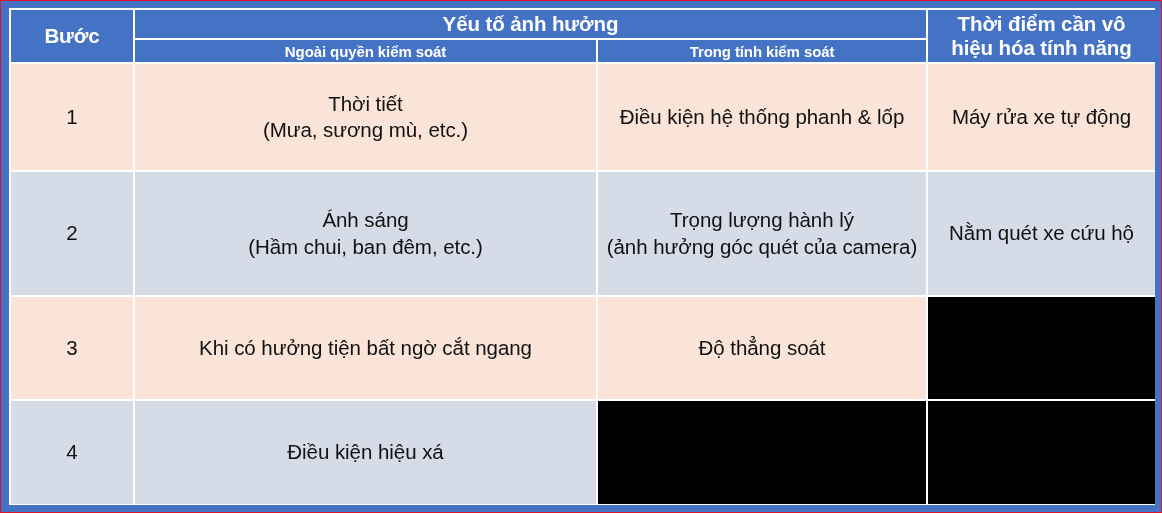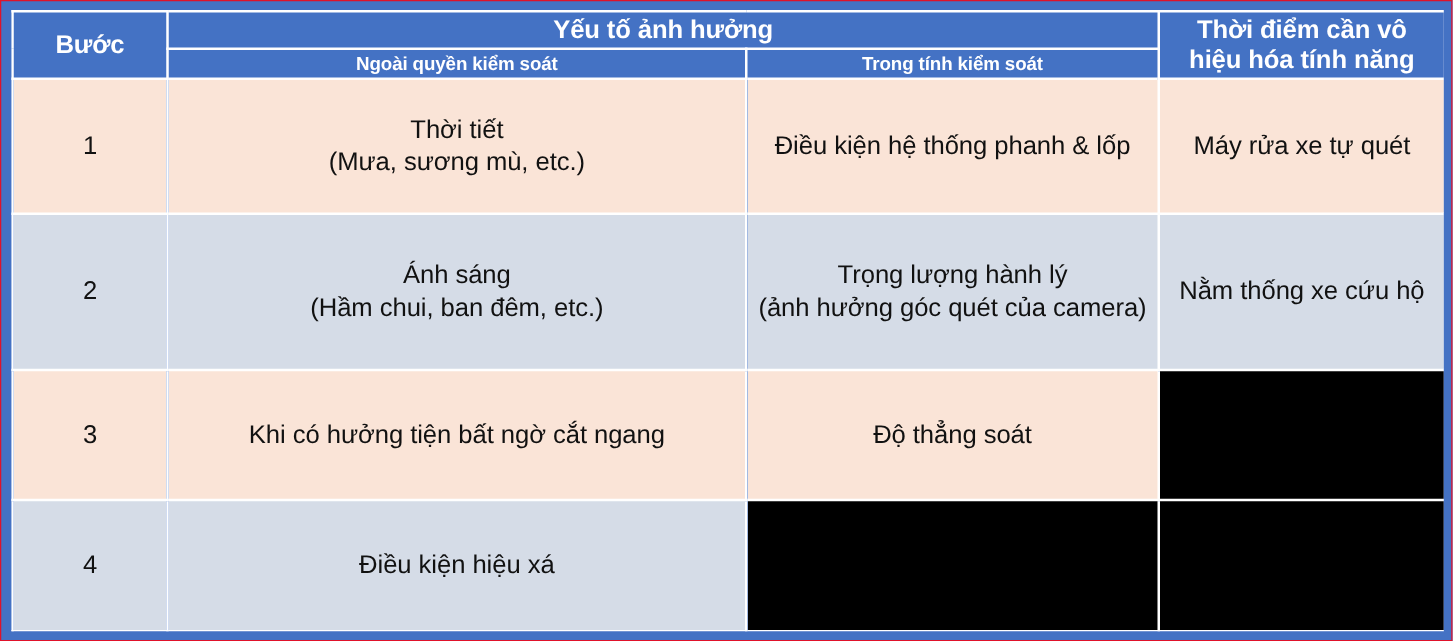--- a/index.html
+++ b/index.html
@@ -116,35 +116,35 @@
             <td class="step-cell">
               <span class="cell-text">1</span>
             </td>
             <td>
               <span class="cell-text">Thời tiết<br>(Mưa, sương mù, etc.)</span>
             </td>
             <td>
               <span class="cell-text">Điều kiện hệ thống phanh &amp; lốp</span>
             </td>
             <td>
-              <span class="cell-text">Máy rửa xe tự quét</span>
+              <span class="cell-text">Máy rửa xe tự động</span>
             </td>
           </tr>
           <tr class="row-blue" style="height: 113px;">
             <td class="step-cell">
               <span class="cell-text">2</span>
             </td>
             <td>
               <span class="cell-text">Ánh sáng<br>(Hầm chui, ban đêm, etc.)</span>
             </td>
             <td>
               <span class="cell-text">Trọng lượng hành lý<br>(ảnh hưởng góc quét của camera)</span>
             </td>
             <td>
-              <span class="cell-text">Nằm thống xe cứu hộ</span>
+              <span class="cell-text">Nằm quét xe cứu hộ</span>
             </td>
           </tr>
           <tr class="row-peach" style="height: 94px;">
             <td class="step-cell">
               <span class="cell-text">3</span>
             </td>
             <td>
               <span class="cell-text">Khi có hưởng tiện bất ngờ cắt ngang</span>
             </td>
             <td>

